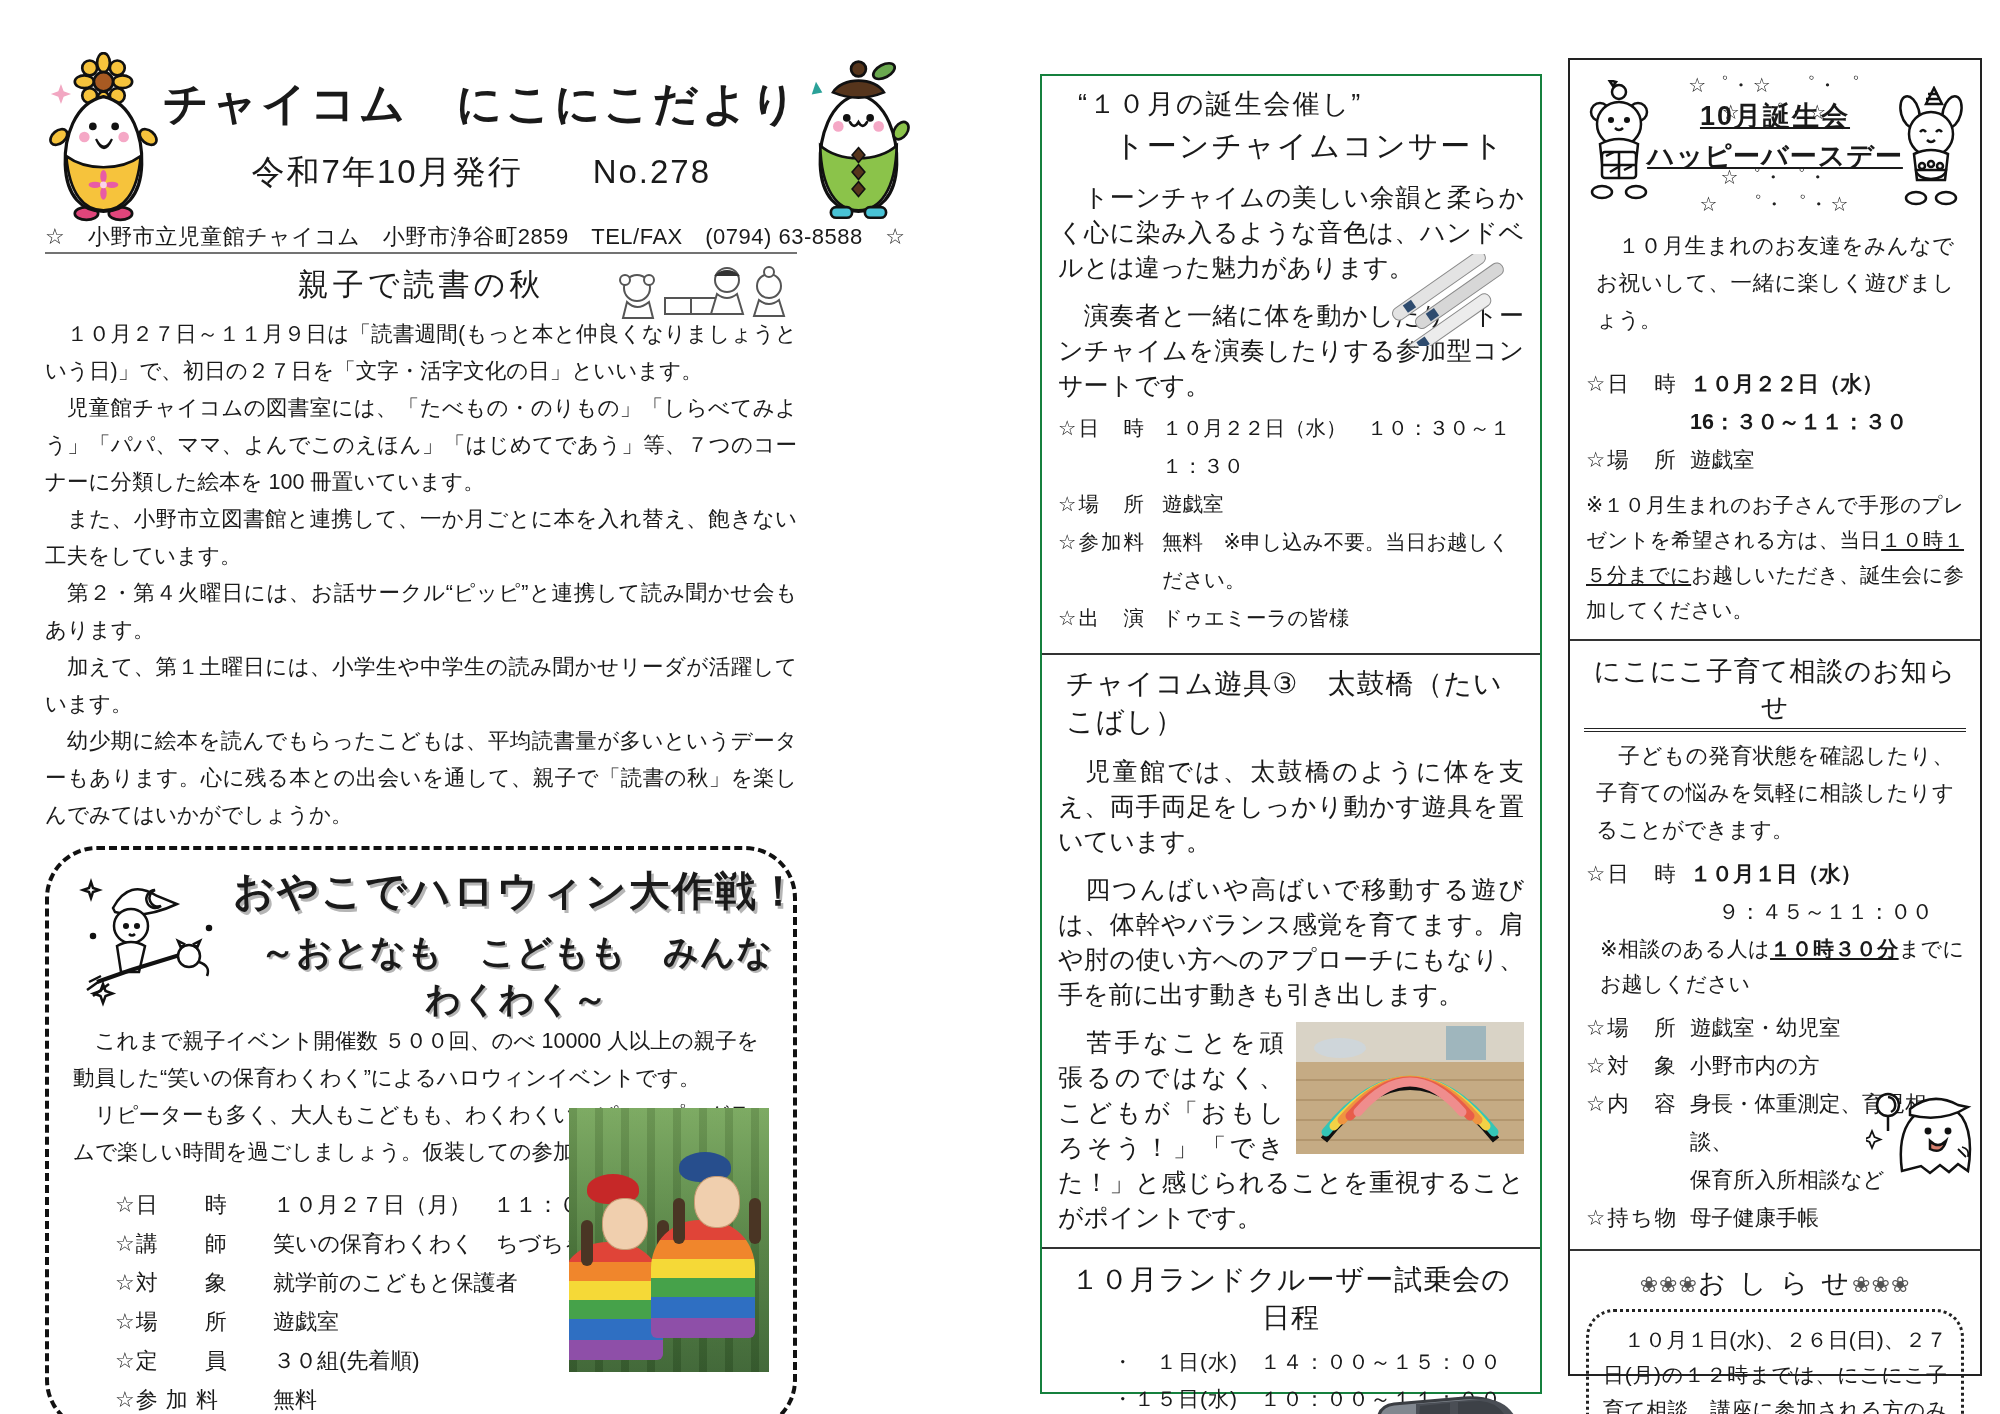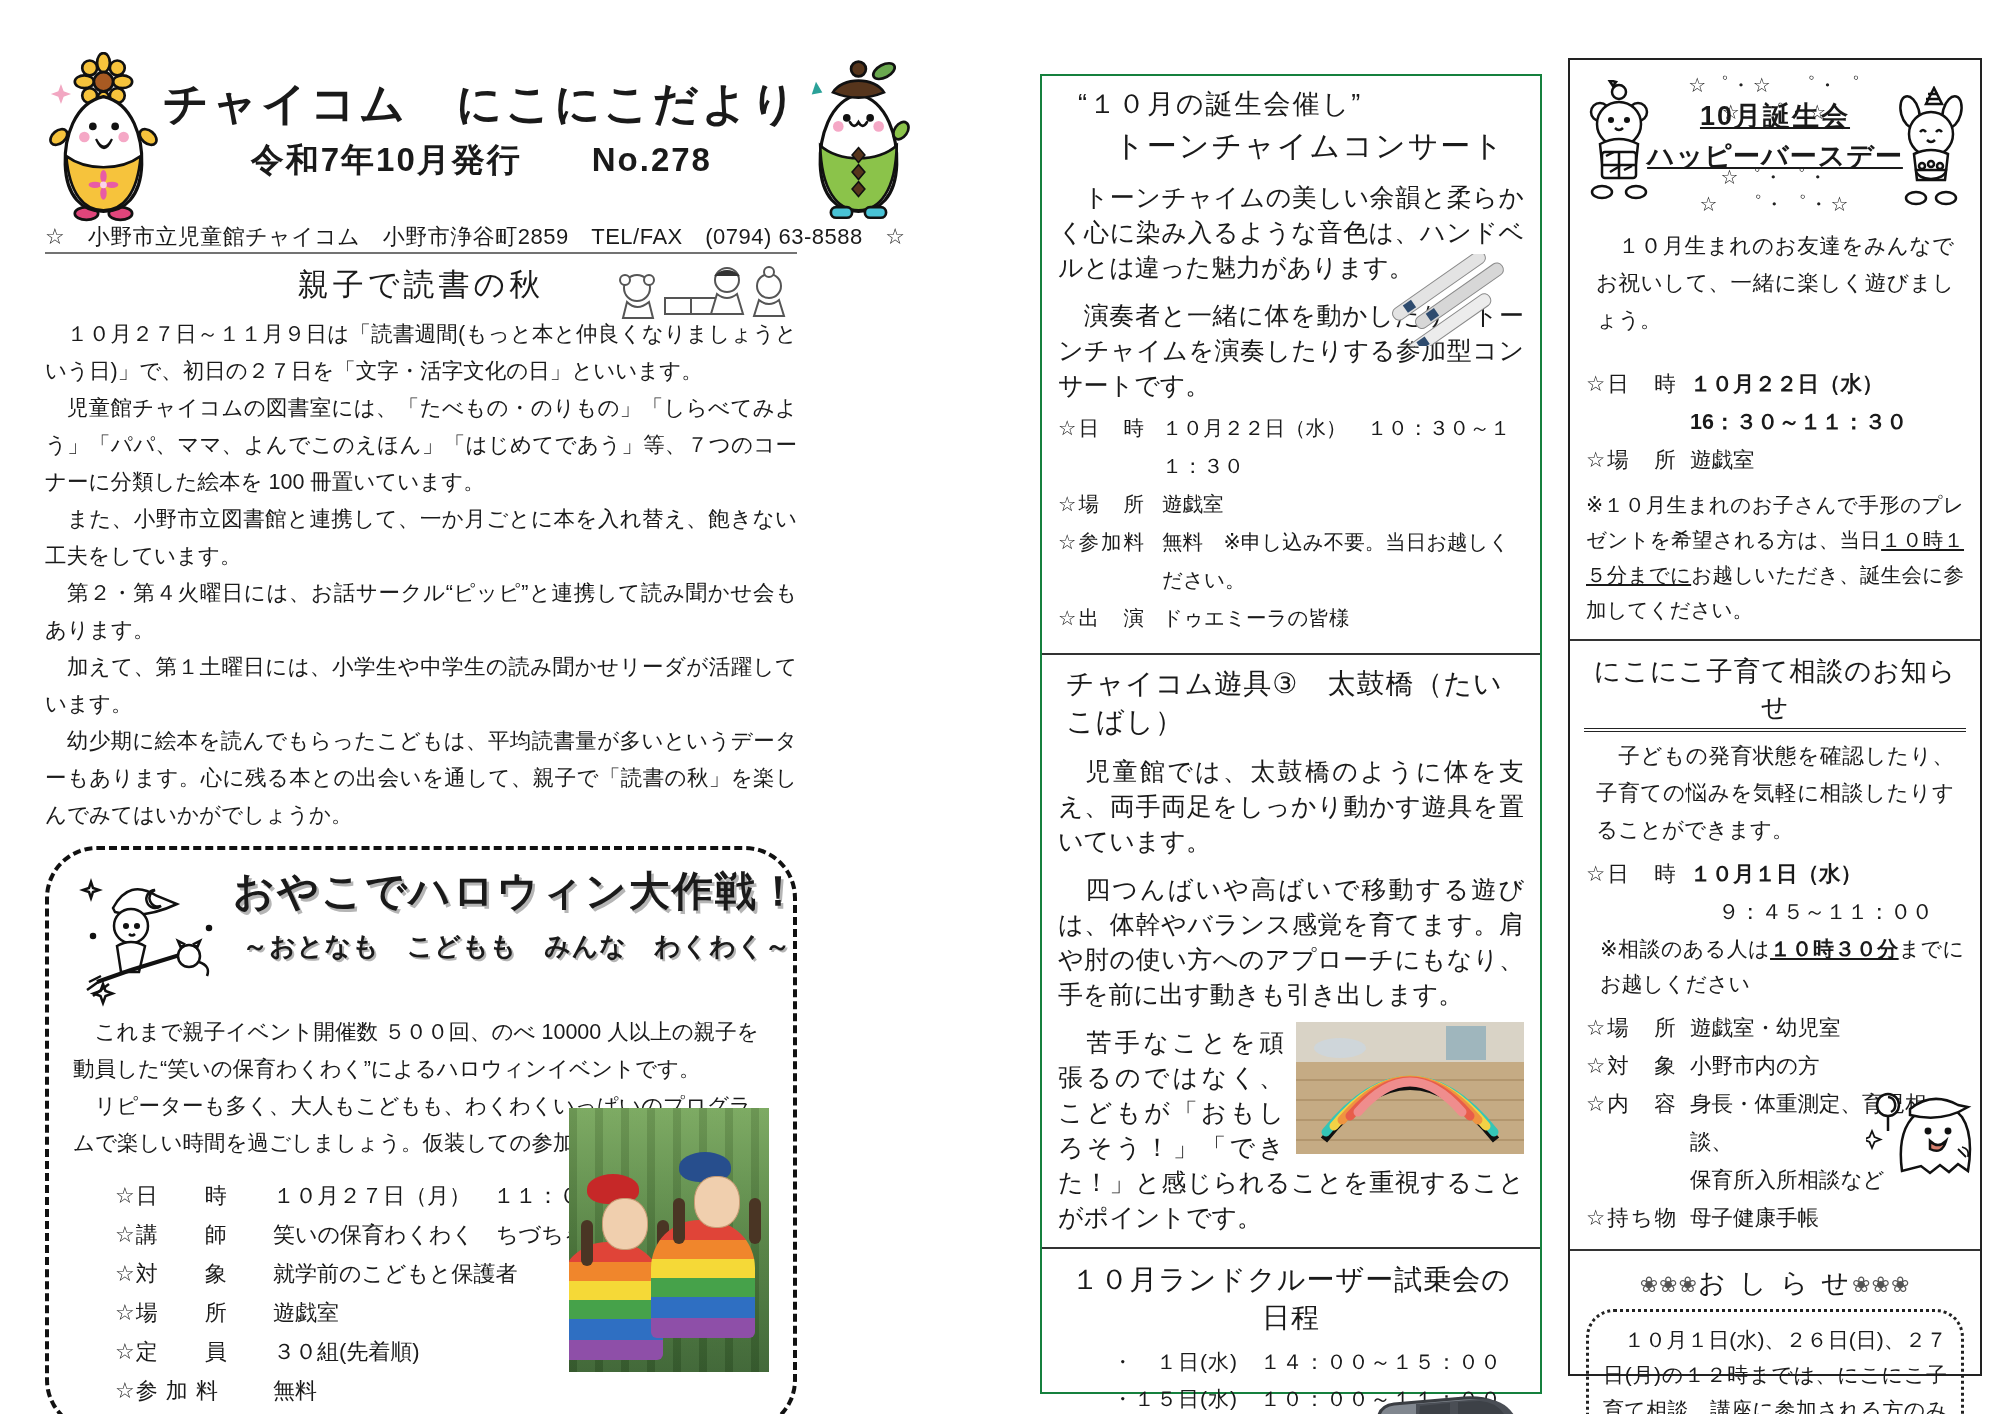--- a/index.html
+++ b/index.html
@@ -3,32 +3,32 @@
 <meta charset="utf-8">
 <style>
   html,body{margin:0;padding:0;background:#e8e8e8;}
   .page{position:relative;width:2000px;height:1414px;background:#ffffff;overflow:hidden;
         font-family:"Liberation Sans","DejaVu Sans",sans-serif;color:#1a1a1a;}
   
   .col-left{position:absolute;left:45px;top:52px;width:752px;}
   .header-row{display:flex;align-items:flex-start;}
   .header-center{flex:1;text-align:center;}
   .main-title{font-size:45px;font-weight:bold;letter-spacing:3px;white-space:nowrap;margin-top:22px;}
-  .issue{font-size:33px;font-weight:bold;margin-top:4px;letter-spacing:2px;}
+  .issue{font-size:33px;font-weight:normal;margin-top:16px;letter-spacing:2px;}
   .address{font-size:22px;border-bottom:2px solid #737373;margin-top:0;white-space:nowrap;letter-spacing:0.5px;}
   .reading-sec{position:relative;margin-top:10px;}
   .reading-title{text-align:center;font-size:31px;letter-spacing:4px;margin:8px 0 10px;}
   .reading-text p{font-size:21.5px;line-height:37px;margin:0;text-align:justify;}
   .reading-art{position:absolute;right:0;top:-14px;}
   
   .hw-box{margin-top:12px;border:4px dashed #111;border-radius:52px;padding:14px 24px 16px;position:relative;height:586px;box-sizing:border-box;}
   .hw-head{display:flex;align-items:flex-start;}
   .hw-head-text{flex:1;}
   .hw-title{font-size:41px;font-weight:bold;letter-spacing:2px;text-shadow:2.5px 2.5px 0 #b5b5b5;white-space:nowrap;}
-  .hw-sub{font-size:26px;font-weight:bold;text-align:center;text-shadow:2px 2px 0 #b5b5b5;margin-top:10px;letter-spacing:1px;}
+  .hw-sub{font-size:35px;font-weight:bold;text-align:center;text-shadow:2px 2px 0 #b5b5b5;margin-top:10px;letter-spacing:1px;}
   .hw-p{font-size:21.5px;line-height:37px;margin:0;}
   .hw-details{margin-top:14px;margin-left:42px;font-size:22px;}
   .drow{display:flex;line-height:39px;}
   .dlabel{width:158px;flex:none;letter-spacing:1px;}
   .performers-photo{position:absolute;right:24px;bottom:56px;width:200px;height:264px;overflow:hidden;
      background:linear-gradient(180deg,#79a85e 0%,#527f41 55%,#3c6433 100%);}
   .performers-photo .trees{position:absolute;inset:0;background:repeating-linear-gradient(90deg,rgba(0,0,0,.18) 0 8px,rgba(255,255,255,.06) 8px 26px);opacity:.6;}
   .person{position:absolute;}
   .beret{width:52px;height:30px;border-radius:50% 50% 40% 40%;}
   .face{width:44px;height:50px;border-radius:46%;background:#f0cfae;margin:-6px auto 0;border:1px solid #c79b74;}

